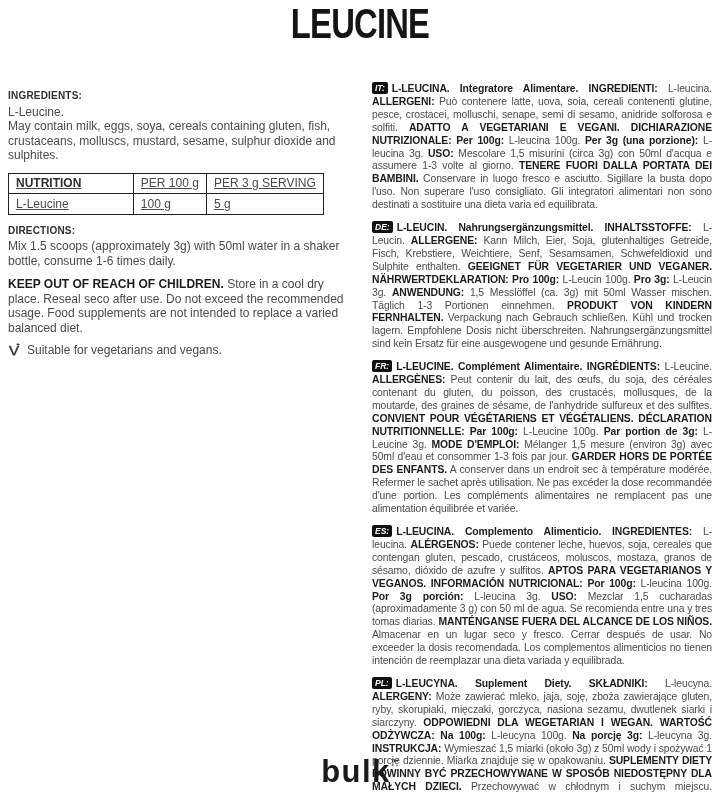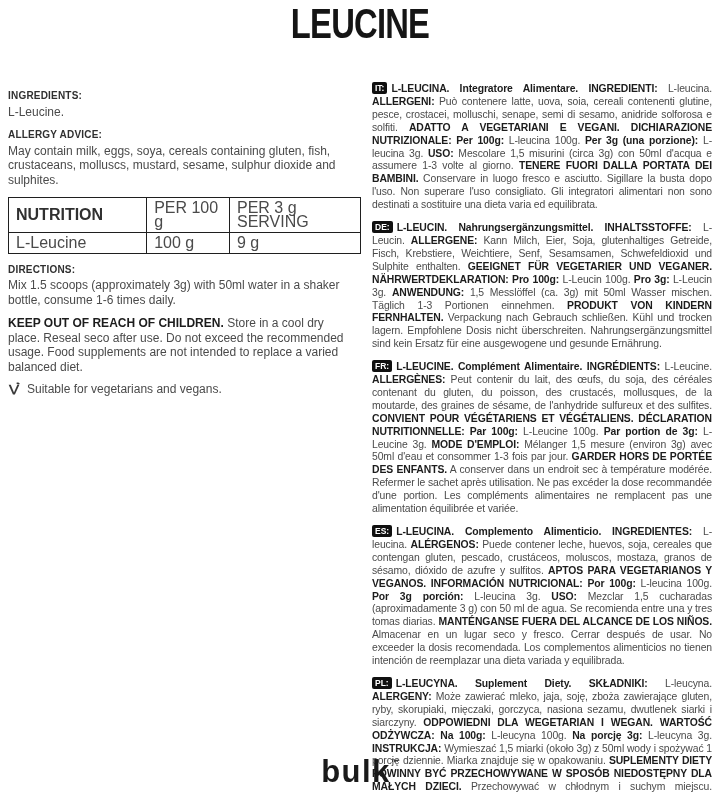--- a/index.html
+++ b/index.html
@@ -8,70 +8,69 @@
   .title{position:absolute;top:0px;left:0;right:0;text-align:center;
          font-size:42px;font-weight:bold;color:#151515;
          transform:scaleX(0.78);transform-origin:center;letter-spacing:-1px;white-space:nowrap;}
   
   .left-col{position:absolute;left:8px;top:80px;width:345px;
             font-size:12px;line-height:14.5px;color:#4a4a4a;}
   .left-col .hd{font-size:10px;font-weight:bold;color:#303030;
                 margin:9px 0 1px 0;letter-spacing:0.2px;}
   .left-col p{margin:0;}
   .b{font-weight:bold;color:#1c1c1c;}
-  table.nutri{border-collapse:collapse;width:353px;margin-top:10px;
-              font-size:16px;color:#4a4a4a;}
+  table.nutri{border-collapse:collapse;width:316px;margin-top:10px;
+              font-size:12px;color:#4a4a4a;text-decoration:underline;}
   table.nutri th,table.nutri td{border:1.5px solid #1f1f1f;padding:2.5px 7px;
               text-align:left;font-weight:normal;}
   table.nutri th:first-child{font-weight:bold;color:#303030;}
   .veggie{margin-top:8px;display:flex;align-items:center;gap:6px;}
   .veggie svg{flex:0 0 auto;}
   
   .right-col{position:absolute;left:372px;top:82px;width:340px;
              font-size:10.4px;line-height:12.9px;color:#4a4a4a;
              text-align:justify;letter-spacing:-0.1px;}
   .lang{margin:0 0 9px 0;}
   .tag{display:inline-block;background:#101010;color:#ffffff;font-weight:bold;
        font-size:8.5px;line-height:10px;padding:1px 3px;border-radius:2px;
-       margin-right:4px;vertical-align:1px;letter-spacing:0;}
+       margin-right:4px;vertical-align:1px;letter-spacing:0;font-style:italic;}
   
   .logo{position:absolute;bottom:4px;left:0;right:0;text-align:center;
         font-size:31px;font-weight:bold;color:#1a1a1a;letter-spacing:1.5px;}
   .logo .tm{font-size:8px;vertical-align:17px;letter-spacing:0;}
 </style>
 </head>
 <body>
 
 <div class="page">
 
   <div class="title">LEUCINE</div>
 
   <div class="left-col">
     <div class="hd">INGREDIENTS:</div>
     <p>L-Leucine.</p>
 
-    <div class="hd">ALLERGY ADVICE:</div>
     <p>May contain milk, eggs, soya, cereals containing gluten, fish, crustaceans, molluscs, mustard, sesame, sulphur dioxide and sulphites.</p>
 
     <table class="nutri">
       <colgroup>
           <col style="width:135px">
           <col style="width:81px">
           <col style="width:128px">
         </colgroup>
       <tbody>
           <tr>
         <th>NUTRITION</th>
         <th>PER 100 g</th>
         <th>PER 3 g SERVING</th>
       </tr>
       <tr>
         <td>L-Leucine</td>
         <td>100 g</td>
-        <td>9 g</td>
+        <td>5 g</td>
       </tr>
     </tbody>
       </table>
 
     <div class="hd">DIRECTIONS:</div>
     <p>Mix 1.5 scoops (approximately 3g) with 50ml water in a shaker bottle, consume 1-6 times daily.</p>
 
     <p style="margin-top:9px">
       <span class="b">KEEP OUT OF REACH OF CHILDREN.</span><span> Store in a cool dry place. Reseal seco after use. Do not exceed the recommended usage. Food supplements are not intended to replace a varied balanced diet.</span>
     </p>

